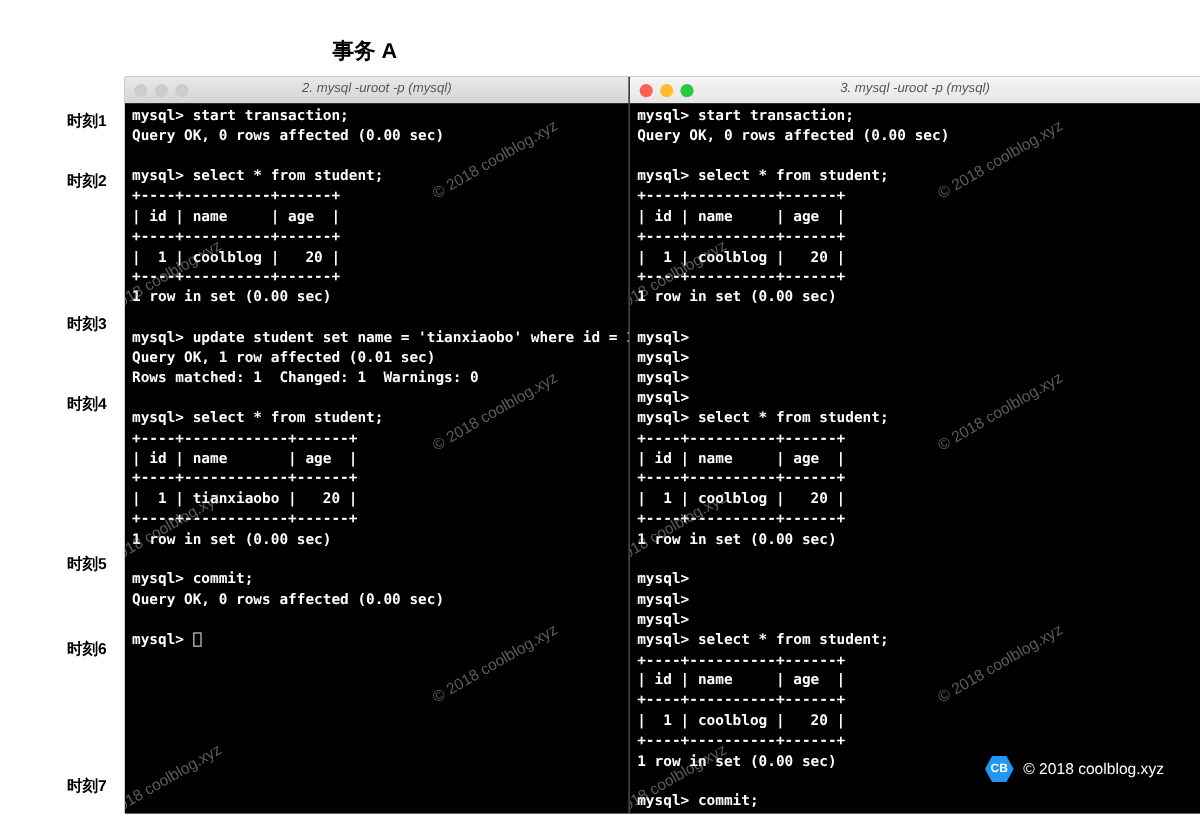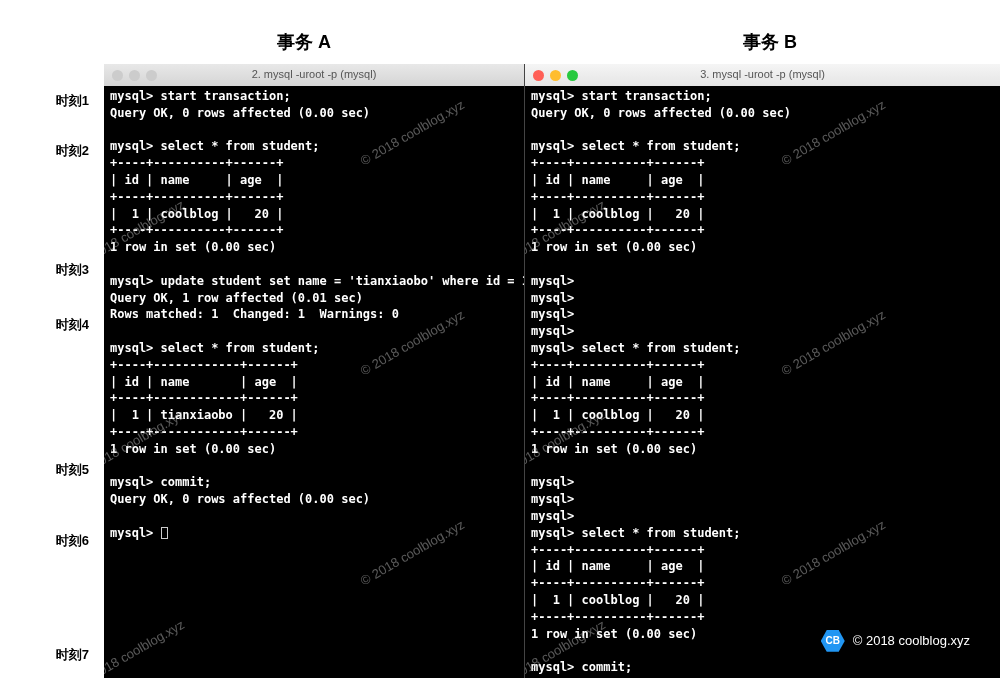--- a/index.html
+++ b/index.html
@@ -55,20 +55,21 @@
     .title-bar {
       background: linear-gradient(#e8e8e8, #d5d5d5);
       height: 22px;
       display: flex;
       align-items: center;
       padding: 0 4px;
       color: #555;
       font-size: 11px;
       font-family: "Helvetica Neue", Arial, sans-serif;
       position: relative;
+      font-style: italic;
     }
     .title-bar-b { background: linear-gradient(#f5f5f5, #e5e5e5); }
     .traffic-lights {
       display: flex;
       gap: 6px;
       position: absolute;
       left: 8px;
     }
     .light {
       width: 11px; height: 11px;
@@ -126,29 +127,28 @@
       height: 12px;
       border: 1px solid #ccc;
       vertical-align: middle;
     }
   </style>
 </head>
 <body>
 
 <div class="header-row">
   <div class="header-a">事务 A</div>
-  <div class="header-b">事务 B</div>
 </div>
 
 <div class="main-area">
   <div class="time-labels">
     <div class="time-label" style="top:28px">时刻1</div>
     <div class="time-label" style="top:78px">时刻2</div>
     <div class="time-label" style="top:197px">时刻3</div>
-    <div class="time-label" style="top:252px">时刻4</div>
+    <div class="time-label" style="top:264px">时刻4</div>
     <div class="time-label" style="top:397px">时刻5</div>
     <div class="time-label" style="top:468px">时刻6</div>
     <div class="time-label" style="top:582px">时刻7</div>
   </div>
 
   <div class="terminals">
 
     <div class="terminal terminal-a">
       <div class="title-bar">
         <div class="traffic-lights">

